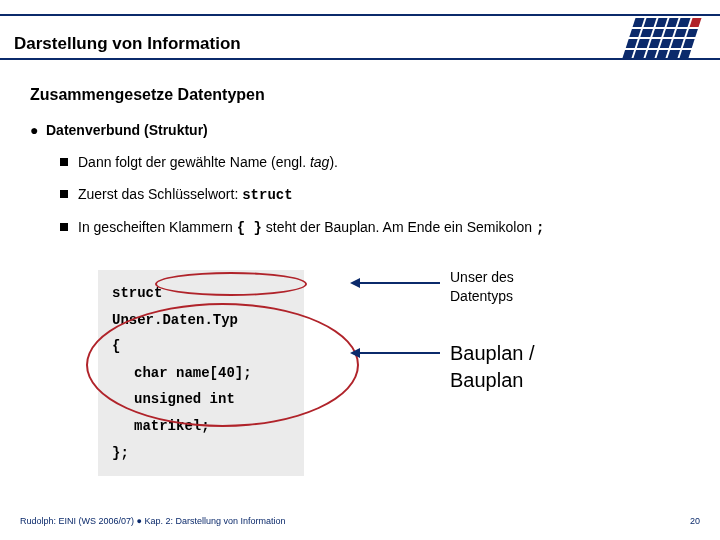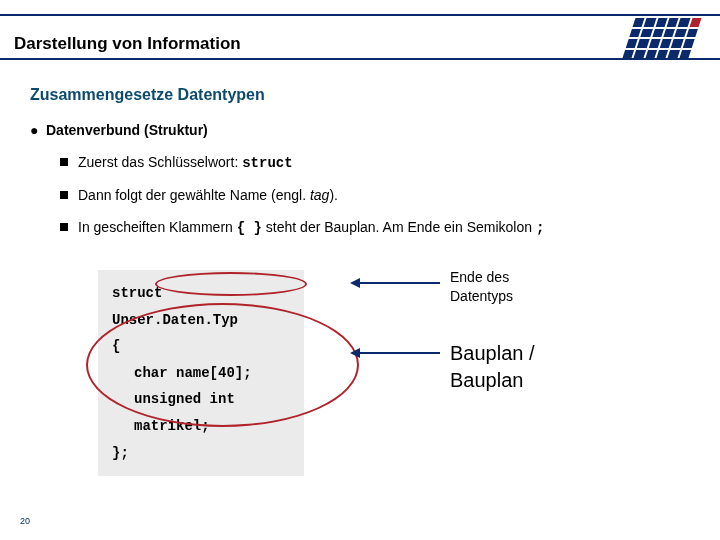--- a/index.html
+++ b/index.html
@@ -52,21 +52,21 @@
   .content {
     position: absolute;
     top: 86px;
     left: 30px;
     right: 20px;
   }
   .subtitle {
     font-size: 16px;
     font-weight: bold;
     margin-bottom: 18px;
-    color: #0c4a6e;
+    color: #000000;
   }
   .lvl1 {
     font-size: 14px;
     font-weight: bold;
     margin-bottom: 16px;
   }
   .lvl1 .bullet { display: inline-block; width: 16px; }
   .lvl2 {
     font-size: 14px;
     font-weight: normal;
@@ -198,25 +198,25 @@
 <div class="title-rule"></div>
 
 <div class="content">
   <div class="subtitle">Zusammengesetze Datentypen</div>
 
   <div class="lvl1">
     <span class="bullet">●</span><span>Datenverbund (Struktur)</span>
   </div>
 
   <div class="lvl2">
+    <span class="sq"></span><span>Dann folgt der gewählte Name (engl. </span><span class="ital">tag</span><span>).</span>
+  </div>
+
+  <div class="lvl2">
     <span class="sq"></span><span>Zuerst das Schlüsselwort: </span><span class="mono">struct</span>
-  </div>
-
-  <div class="lvl2">
-    <span class="sq"></span><span>Dann folgt der gewählte Name (engl. </span><span class="ital">tag</span><span>).</span>
   </div>
 
   <div class="lvl2">
     <span class="sq"></span><span>In gescheiften Klammern </span><span class="mono">{ }</span><span> steht der Bauplan. Am Ende ein Semikolon </span><span class="mono">;</span>
   </div>
 </div>
 
 <div class="codebox">
   <div><span>struct</span><span> Unser.Daten.Typ</span></div>
   <div>{</div>
@@ -231,23 +231,24 @@
 <svg class="arrow1" viewBox="0 0 90 12" style="height:12px;top:277px">
   <line x1="90" y1="6" x2="8" y2="6" class="arrow-line"></line>
   <polygon points="0,6 10,1 10,11" class="arrow-head"></polygon>
 </svg>
 <svg class="arrow2" viewBox="0 0 90 12" style="height:12px;top:347px">
   <line x1="90" y1="6" x2="8" y2="6" class="arrow-line"></line>
   <polygon points="0,6 10,1 10,11" class="arrow-head"></polygon>
 </svg>
 
 <div class="annot1">
-  <span>Ende des</span><br>
+  <span>Unser des</span><br>
   <span>Datentyps</span>
 </div>
 <div class="annot2">
   <span>Bauplan /</span><br>
   <span>Bauplan</span>
 </div>
 
 <div class="footer">
+  <span>Rudolph: EINI (WS 2006/07)  ●  Kap. 2: Darstellung von Information</span>
   <span>20</span>
 </div>
 
 </body></html>

